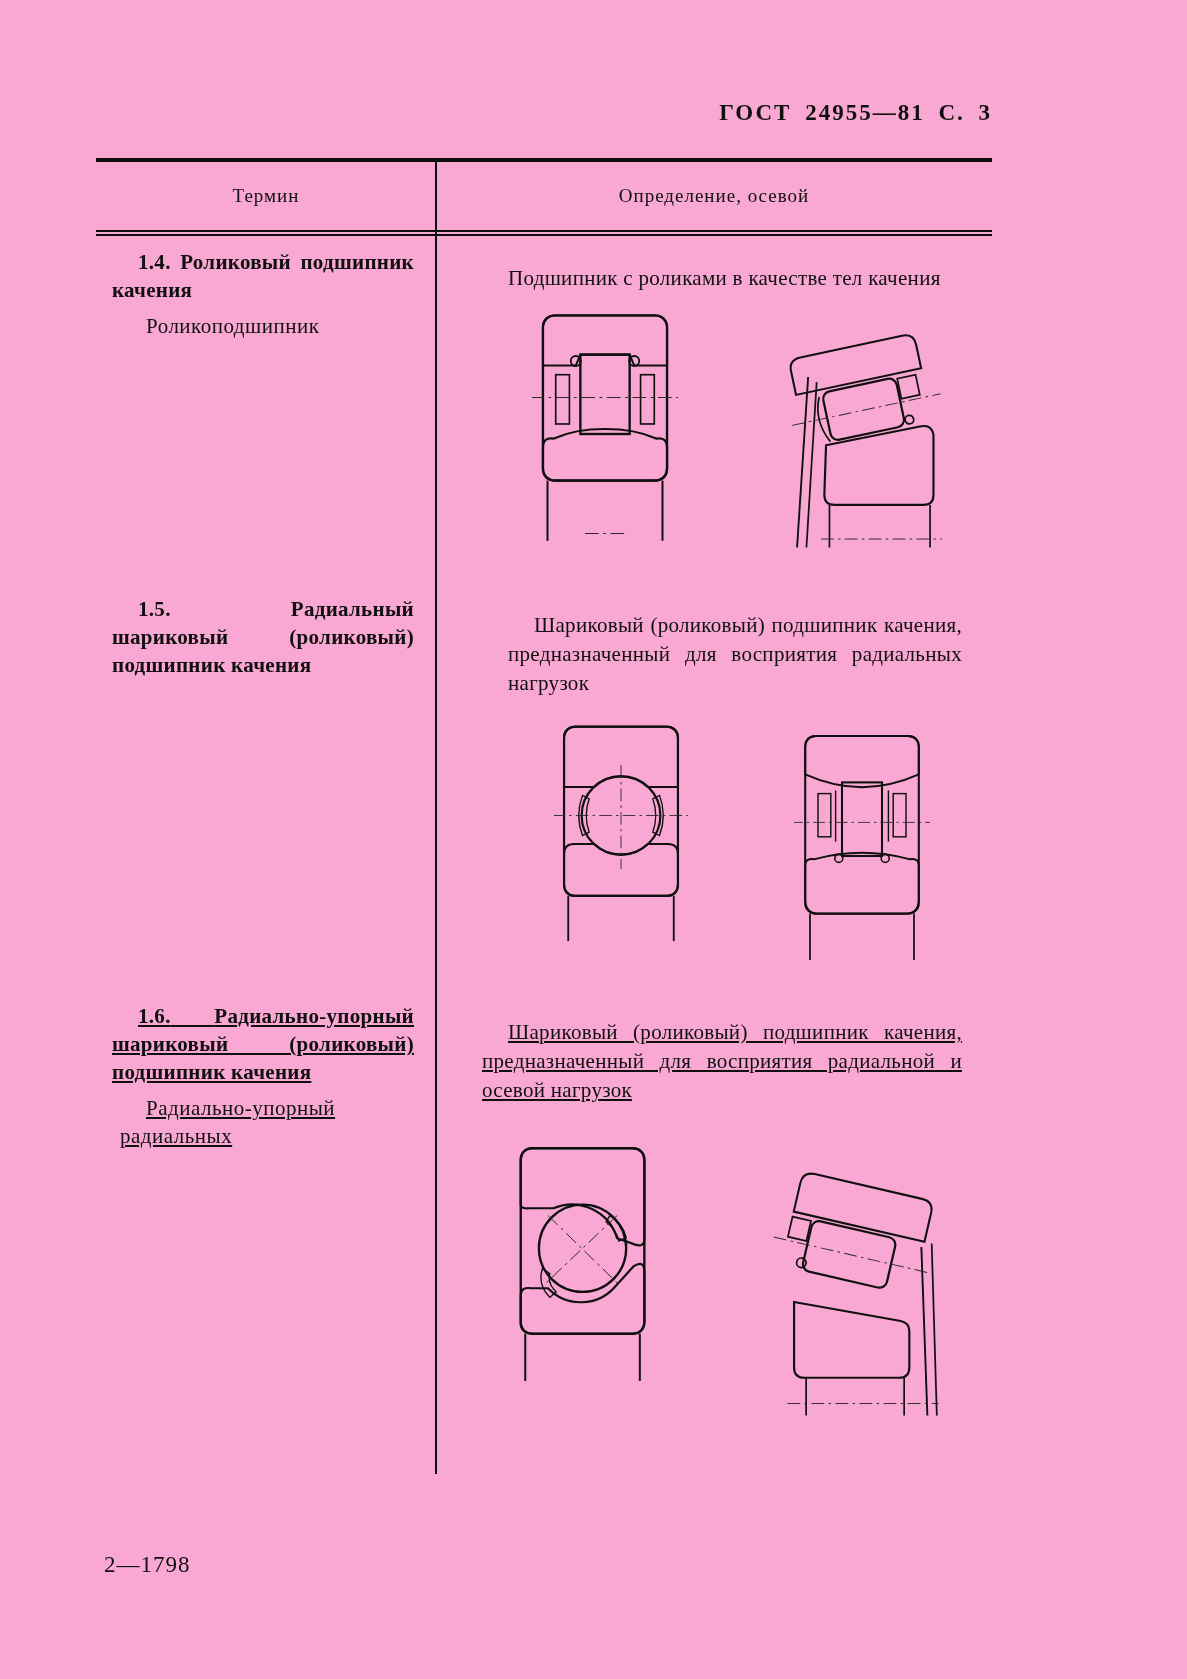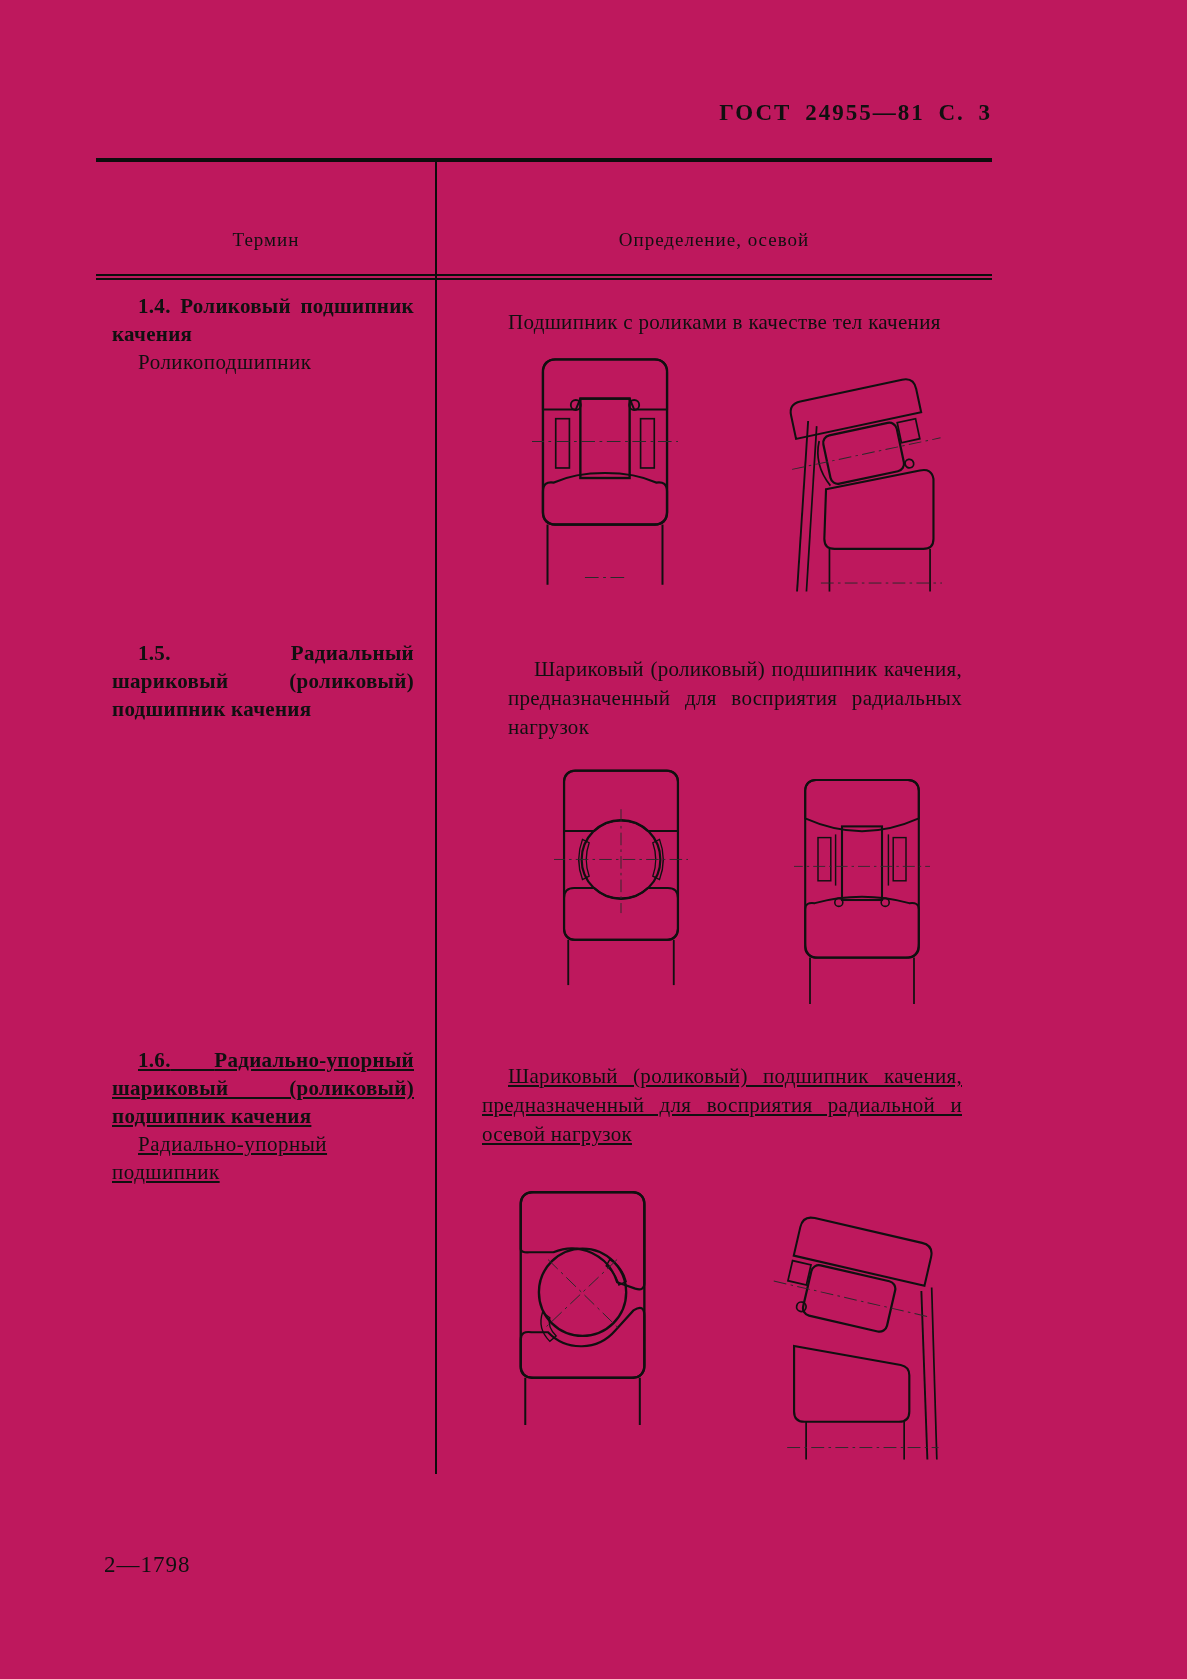--- a/index.html
+++ b/index.html
@@ -4,55 +4,55 @@
 <style>
   html,body{margin:0;padding:0;}
   body{
     width:1187px;height:1679px;
     background:#f4f4f2;
     font-family:"Liberation Serif","DejaVu Serif",serif;
     color:#101010;
   }
   .page{
     position:relative;width:1187px;height:1679px;
-    background:#be185d;overflow:hidden;
+    background:#f9a8d4;overflow:hidden;
   }
   .running-head{
     position:absolute;top:100px;left:436px;width:556px;
     text-align:right;font-size:23px;font-weight:bold;
     letter-spacing:2px;word-spacing:6px;
   }
   .gost-table{
     position:absolute;left:96px;top:158px;width:896px;height:1312px;
     border-top:4px solid #0d0d0d;
   }
   .col-divider{
     position:absolute;left:339px;top:0;width:2px;height:1312px;
     background:#0d0d0d;
   }
   .thead{
     display:grid;grid-template-columns:340px 1fr;
-    height:68px;border-bottom:6px double #0d0d0d;margin-top:44px;
+    height:68px;border-bottom:6px double #0d0d0d;
   }
   .th{
     display:flex;align-items:center;justify-content:center;
     font-size:19px;letter-spacing:1px;
   }
   .trow{display:grid;grid-template-columns:340px 1fr;}
   .trow-14{padding-top:12px;}
   .trow-15{padding-top:46px;gap:26px;}
   .trow-16{padding-top:40px;text-decoration:underline;}
   .td-term{padding:0 22px 0 16px;}
   .td-def{padding:0 8px 0 30px;}
   .term-bold{
     margin:0;font-weight:bold;font-size:21px;line-height:28px;
     text-align:justify;text-indent:26px;letter-spacing:.3px;
   }
   .term-plain{
-    margin:0;font-size:21px;line-height:28px;
+    margin:8px;font-size:21px;line-height:28px;
     text-align:justify;text-indent:26px;letter-spacing:.5px;
   }
   .def-text{
     margin:16px;font-size:21px;line-height:29px;
     text-align:justify;text-indent:26px;letter-spacing:.3px;
     padding-right:6px;
   }
   .sketch-row{display:flex;align-items:flex-start;}
   .sketch-row-14{padding-left:66px;gap:102px;margin-top:16px;}
   .sketch-row-15{padding-left:62px;gap:106px;margin-top:22px;}
@@ -187,21 +187,21 @@
             <line x1="150" y1="232" x2="150" y2="290" class="ol" stroke-width="2.2"></line>
             <line x1="-4" y1="118" x2="174" y2="118" class="cl"></line>
           </svg>
         </div>
       </div>
     </div>
 
     <div class="trow trow-16">
       <div class="td-term">
         <p class="term-bold"><span>1.6.</span> <span>Радиально-упорный шариковый (роликовый) подшипник качения</span></p>
-        <p class="term-plain">Радиально-упорный подшипник</p>
+        <p class="term-plain">Радиально-упорный радиальных</p>
       </div>
       <div class="td-def">
         <p class="def-text">Шариковый (роликовый) подшипник качения, предназначенный для восприятия радиальной и осевой нагрузок</p>
         <div class="sketch-row sketch-row-16">
 
           <svg viewBox="0 0 165 266" width="150">
             <defs>
               <pattern id="h5" width="10" height="10" patternUnits="userSpaceOnUse" patternTransform="rotate(45)">
                 <rect width="10" height="10" fill="#ffffff"></rect>
                 <line x1="5" y1="0" x2="5" y2="10" stroke="#1c1c1c" stroke-width="1.4"></line>

